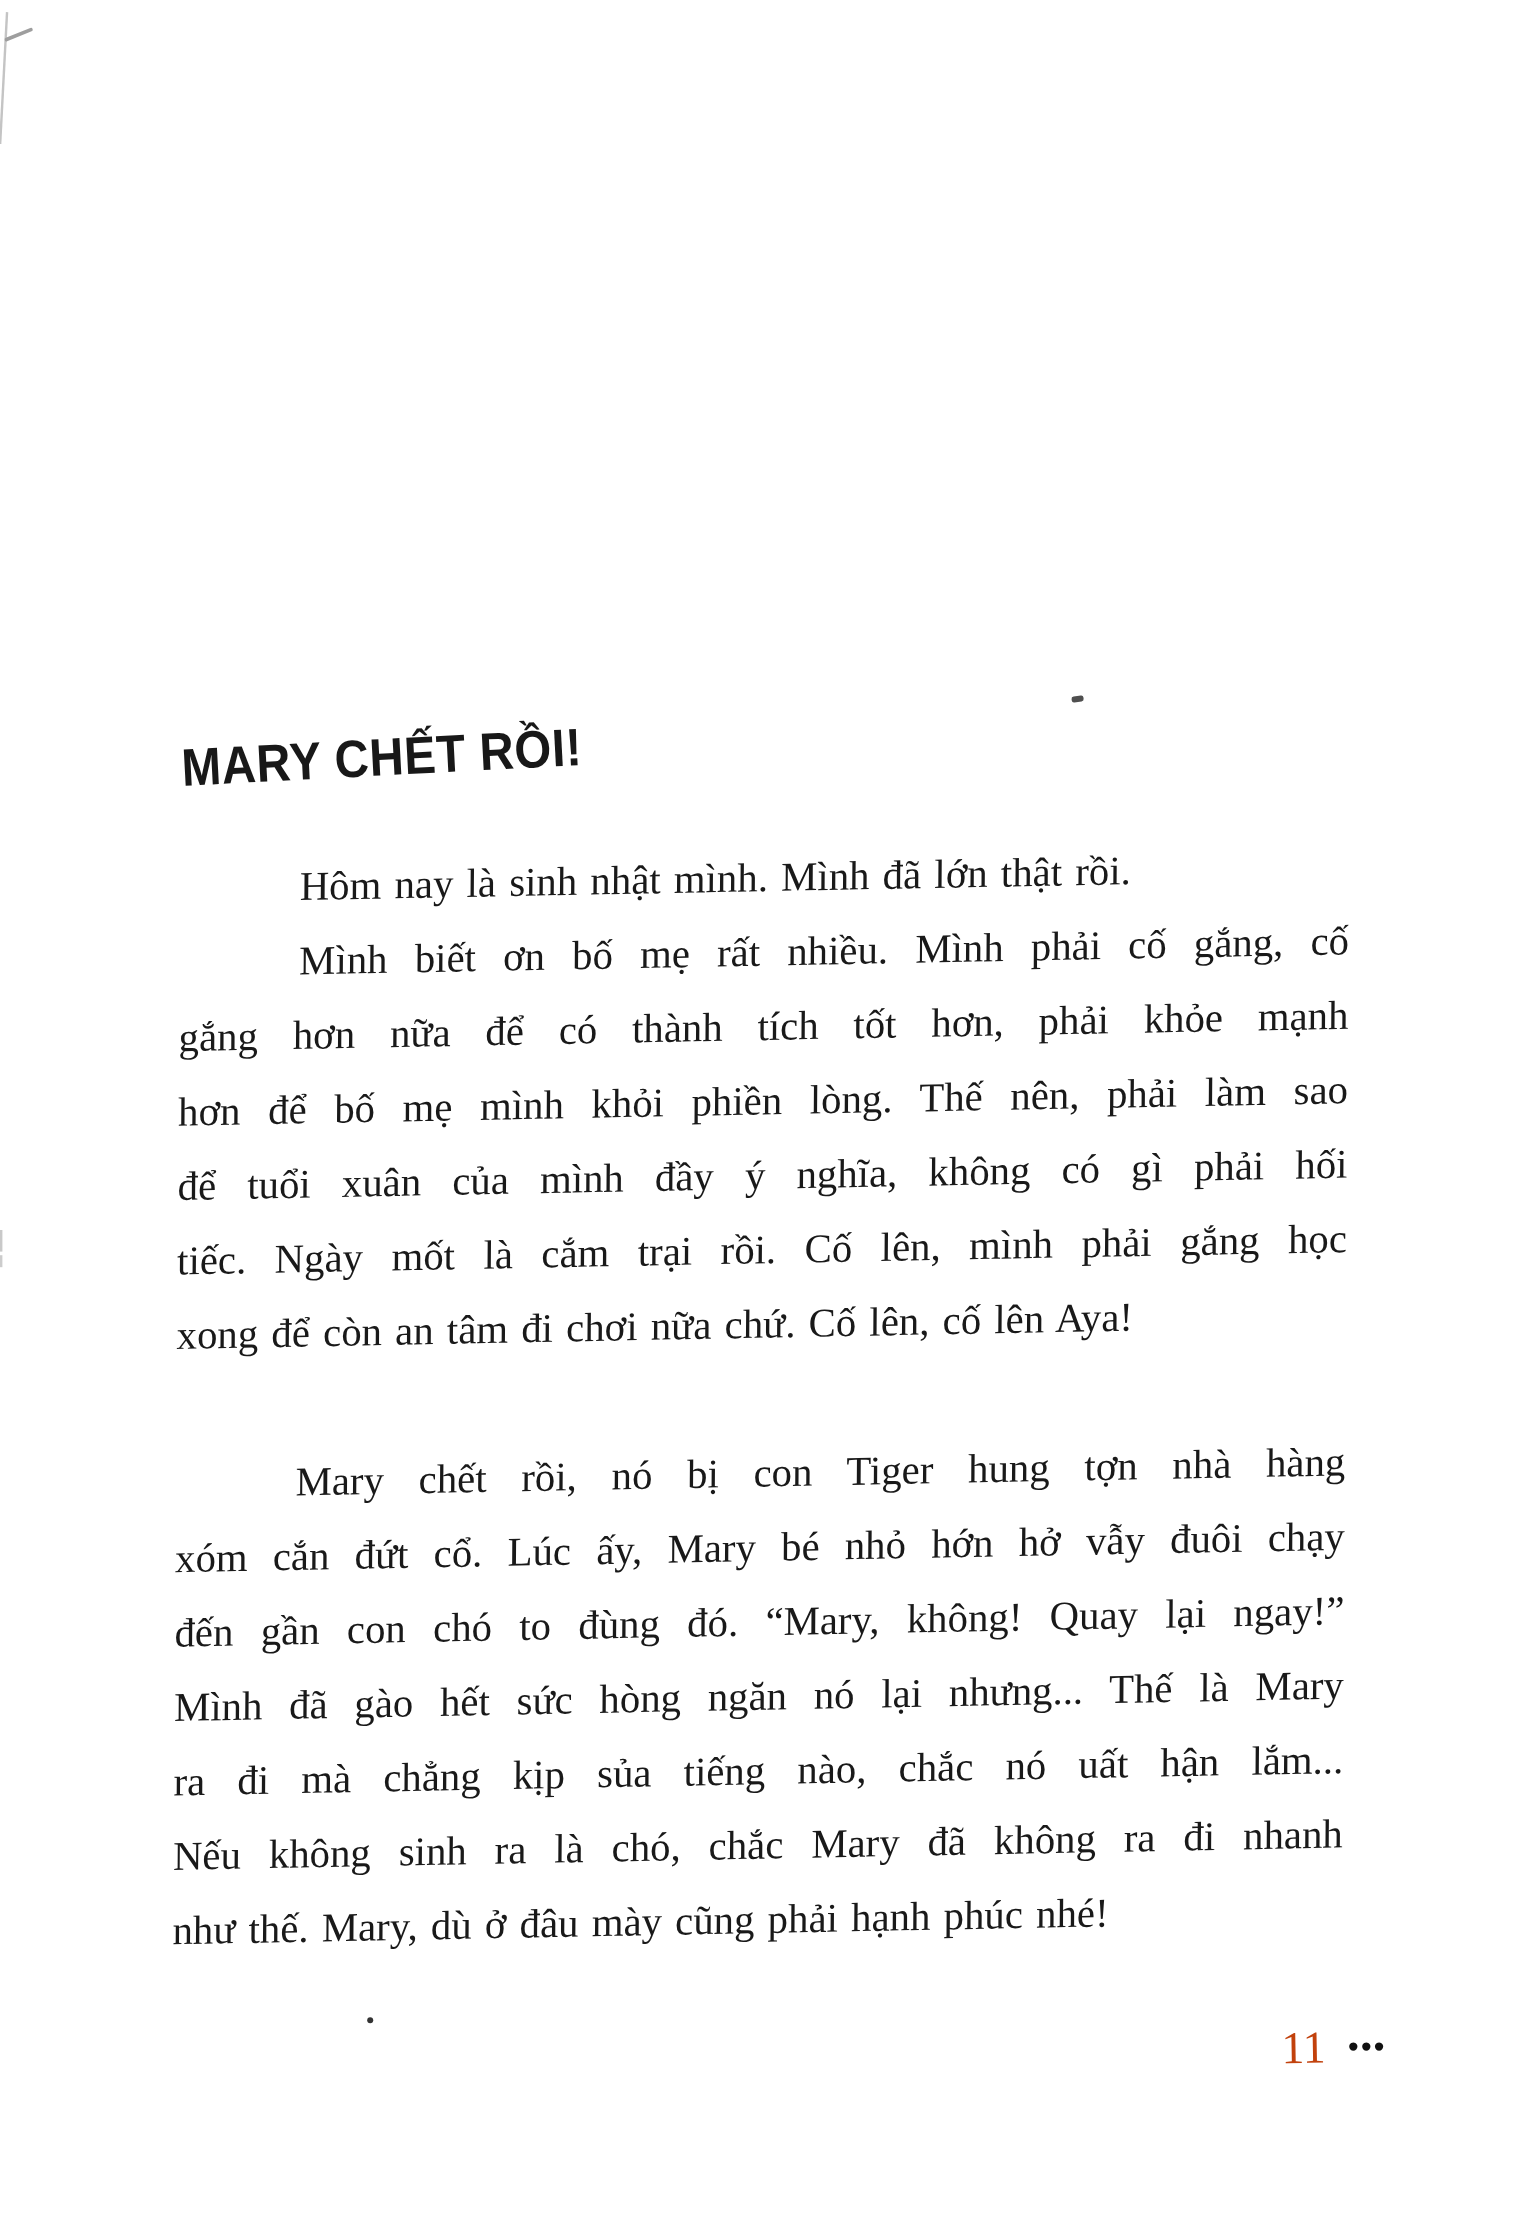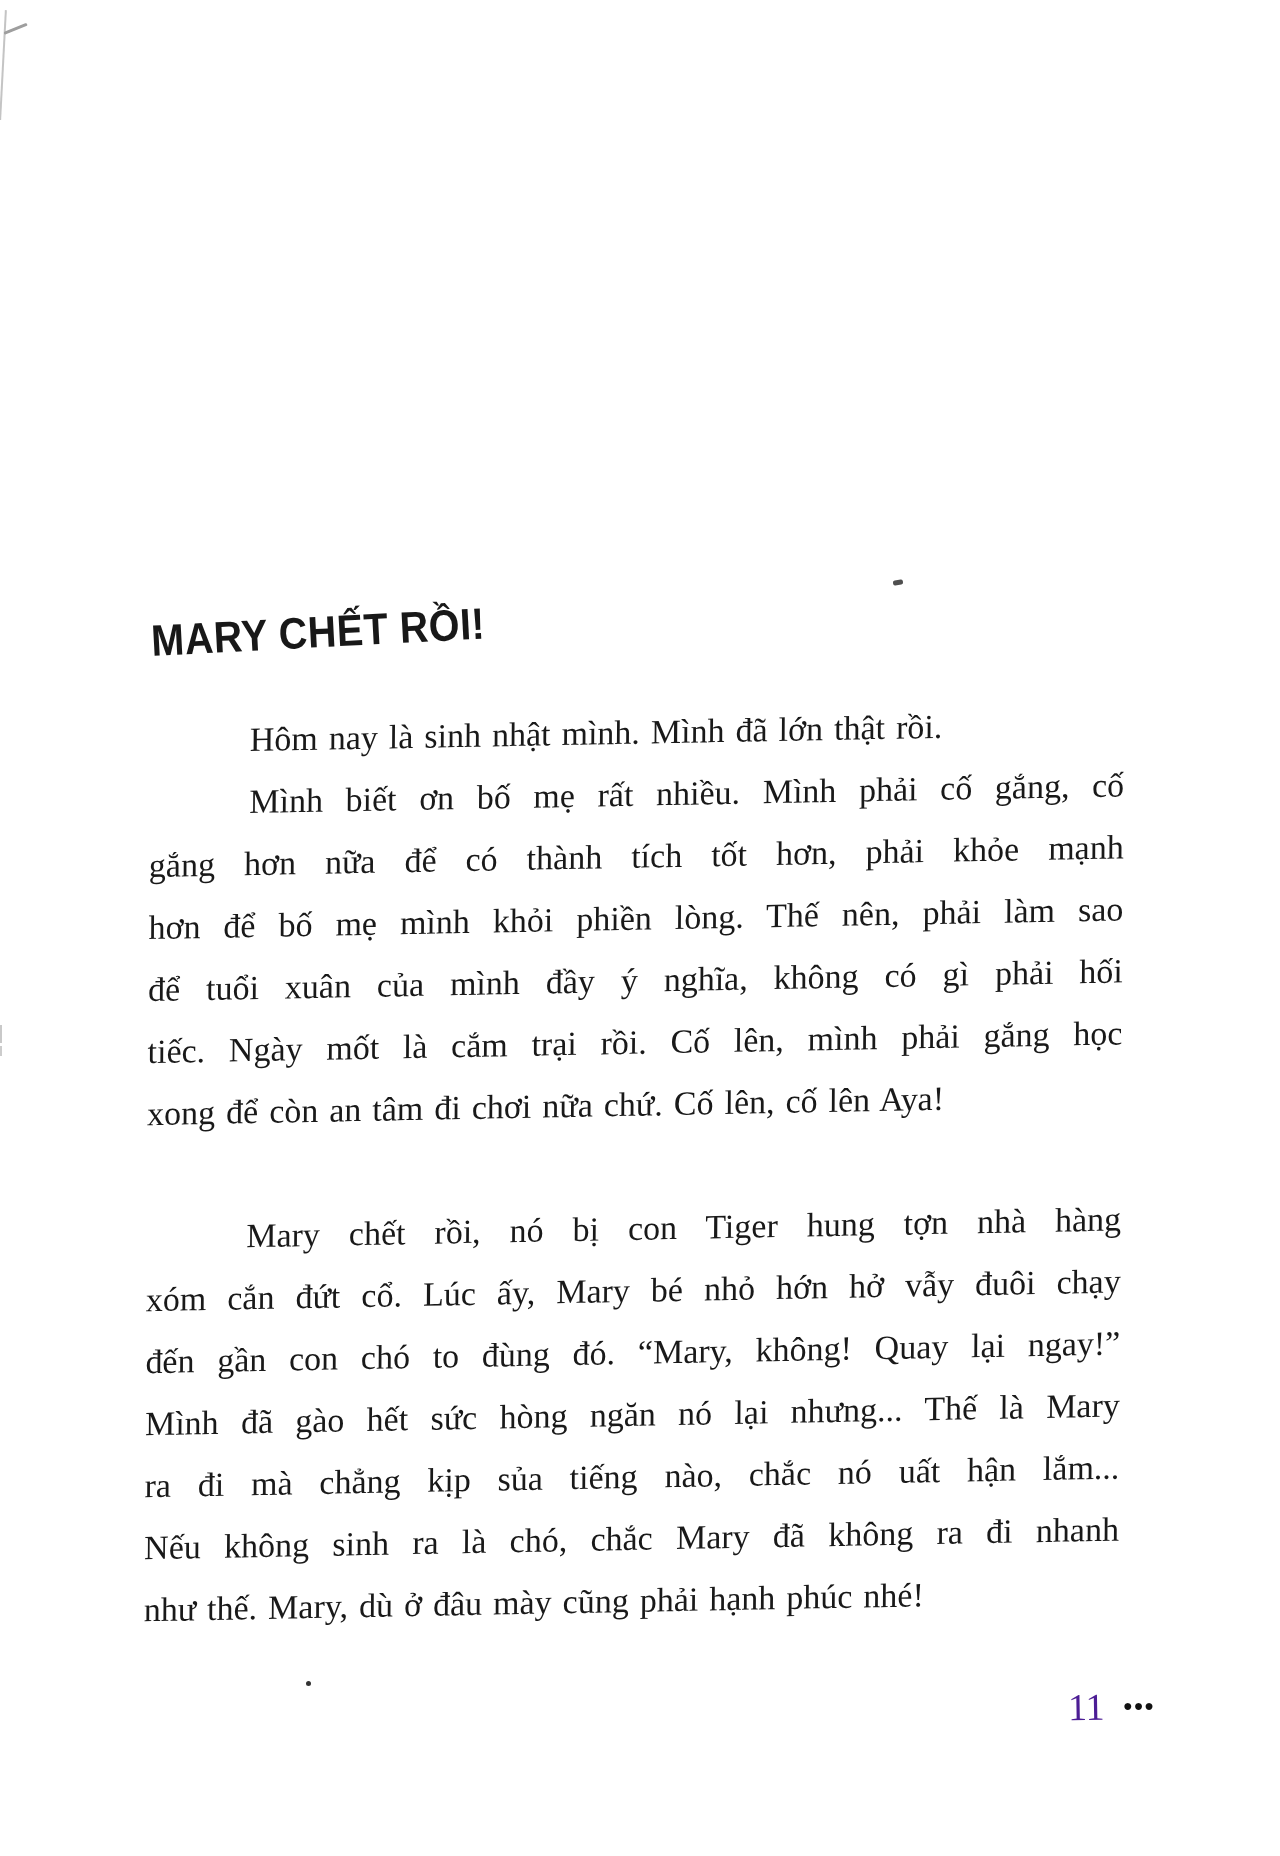--- a/index.html
+++ b/index.html
@@ -53,21 +53,21 @@
     text-align: justify;
     text-align-last: justify;
   }
   .line.indent { text-indent: 100px; }
   .page-number {
     position: absolute;
     left: 1068px;
     top: 1688px;
     font-size: 38px;
     line-height: 38px;
-    color: #4c1d95;
+    color: #c2410c;
     transform: rotate(-1deg);
   }
   .page-dots {
     position: absolute;
     left: 1123px;
     top: 1698px;
     font-size: 16px;
     line-height: 16px;
     letter-spacing: 1px;
     color: #111111;

